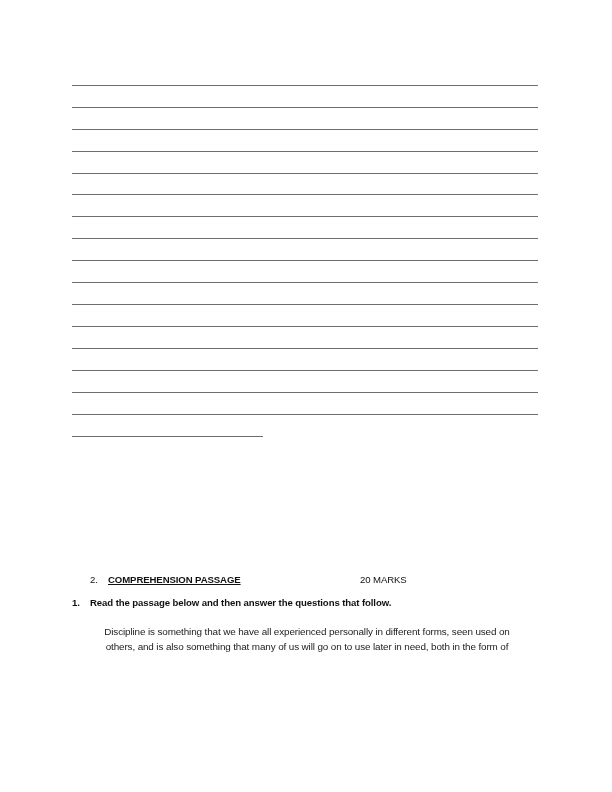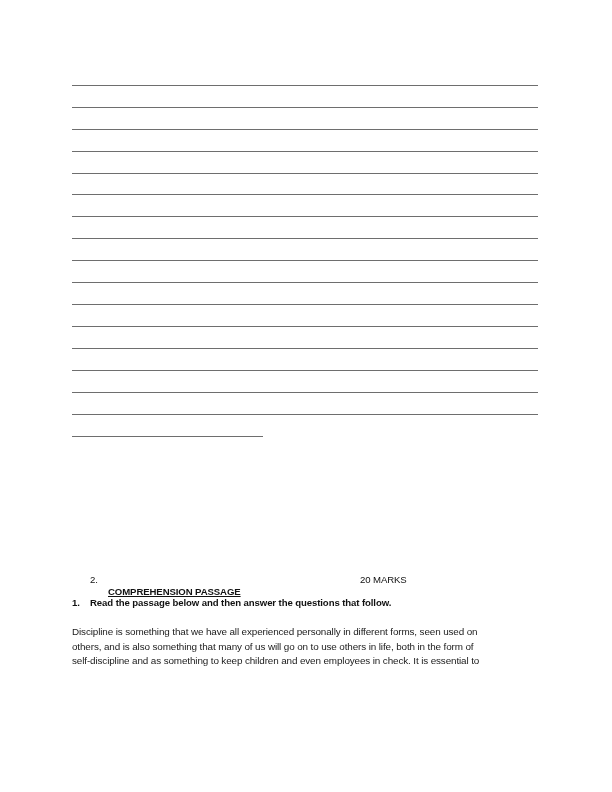--- a/index.html
+++ b/index.html
@@ -48,21 +48,21 @@
     }
     .section-number {
       position: absolute;
       left: 90px;
       top: 0;
       font-weight: normal;
     }
     .section-title {
       position: absolute;
       left: 108px;
-      top: 12px;
+      top: 0;
       font-weight: bold;
       text-decoration: underline;
       text-underline-offset: 1px;
       letter-spacing: -0.1px;
     }
     .section-marks {
       position: absolute;
       left: 360px;
       top: 0;
       font-weight: normal;
@@ -95,20 +95,21 @@
       top: 625px;
       width: 470px;
       font-size: 9.9px;
       line-height: 14.6px;
       letter-spacing: -0.12px;
       color: #1a1a1a;
     }
     .passage-line {
       display: block;
       white-space: nowrap;
+      text-align: center;
     }
   </style>
 </head>
 <body>
 
 <div class="page">
 
   <div class="answer-lines">
     <div class="answer-line" style="top:85px"></div>
     <div class="answer-line" style="top:107px"></div>
@@ -135,17 +136,16 @@
     <span class="section-marks">20 MARKS</span>
   </div>
 
   <div class="instruction">
     <span class="instruction-number">1.</span>
     <span class="instruction-text">Read the passage below and then answer the questions that follow.</span>
   </div>
 
   <div class="passage">
     <span class="passage-line">Discipline is something that we have all experienced personally in different forms, seen used on</span>
-    <span class="passage-line">others, and is also something that many of us will go on to use others in life, both in the form of</span>
-    <span class="passage-line">self-discipline and as something to keep children and even employees in check. It is essential to</span>
+    <span class="passage-line">others, and is also something that many of us will go on to use later in need, both in the form of</span>
   </div>
 
 </div>
 
 </body></html>

